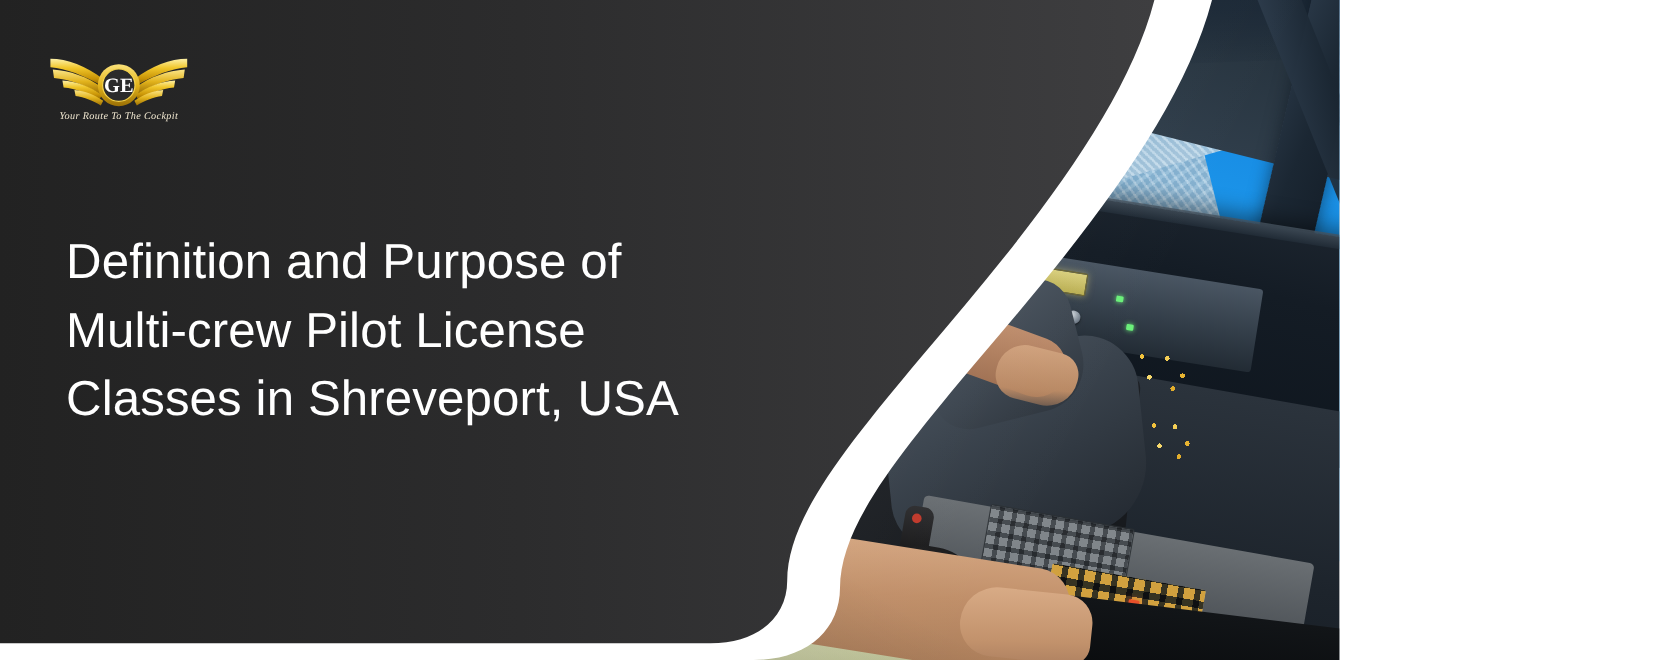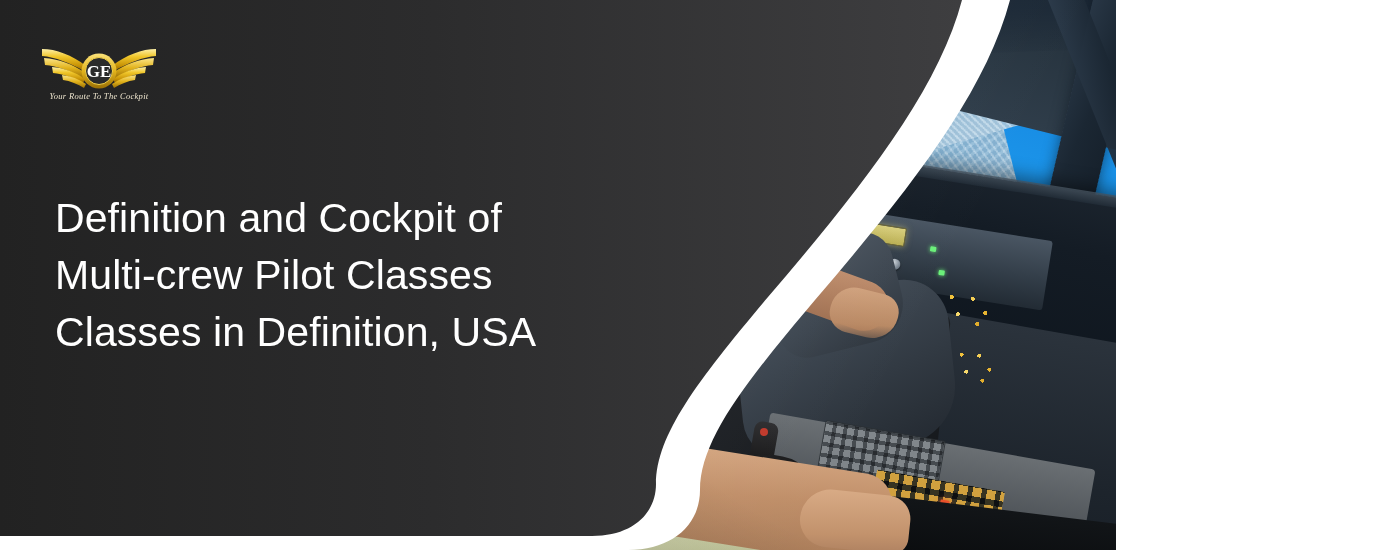--- a/index.html
+++ b/index.html
@@ -755,18 +755,18 @@
           <circle cx="61" cy="38" r="13.5" fill="#2b2b2b"></circle>
           <circle cx="61" cy="38" r="13.5" fill="none" stroke="#f4d24a" stroke-width="1"></circle>
           <text x="61" y="44" text-anchor="middle" font-family="Liberation Serif, serif" font-size="17" font-weight="bold" fill="#ffffff">GE</text>
         </g>
 
         <text x="61" y="66" text-anchor="middle" font-family="Liberation Serif, serif" font-size="8.5" font-style="italic" letter-spacing="0.3" fill="#efe6cf">Your Route To The  Cockpit</text>
       </svg>
     </div>
 
     <h1 class="headline">
-      <span class="ln">Definition and Cockpit of</span>
-      <span class="ln">Multi-crew Pilot Classes</span>
-      <span class="ln">Classes in Definition, USA</span>
+      <span class="ln">Definition and Purpose of</span>
+      <span class="ln">Multi-crew Pilot License</span>
+      <span class="ln">Classes in Shreveport, USA</span>
     </h1>
   </div>
 </div>
 
 </body></html>

